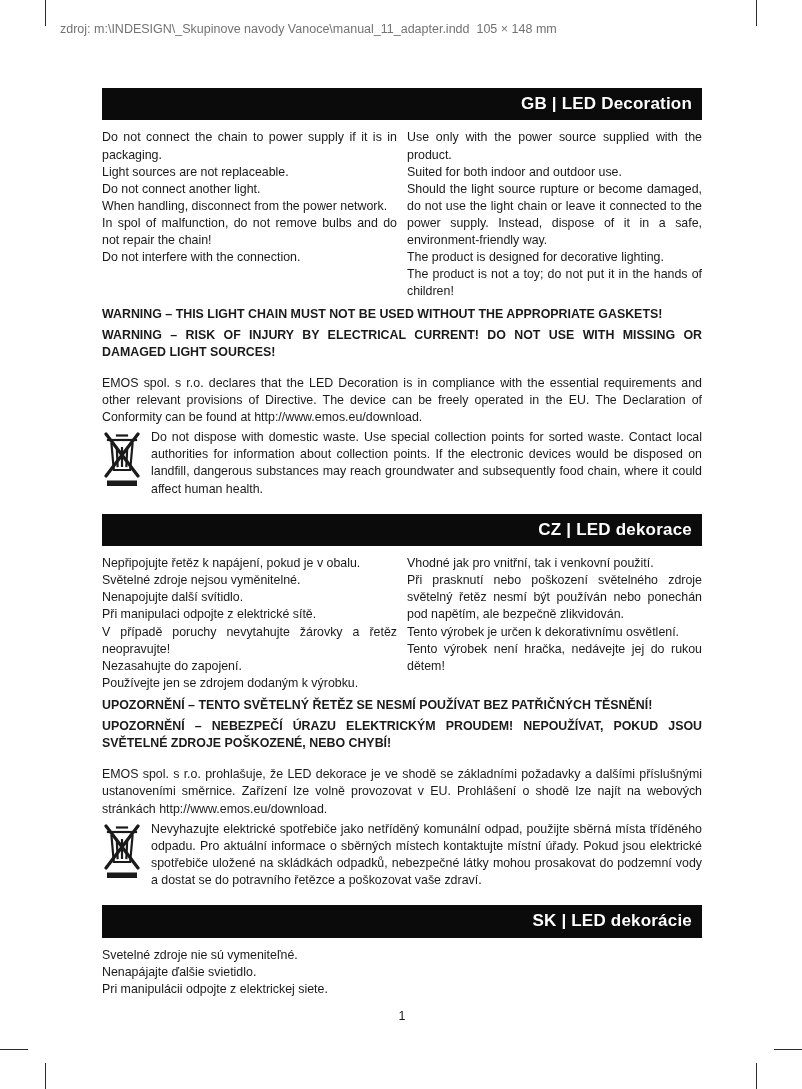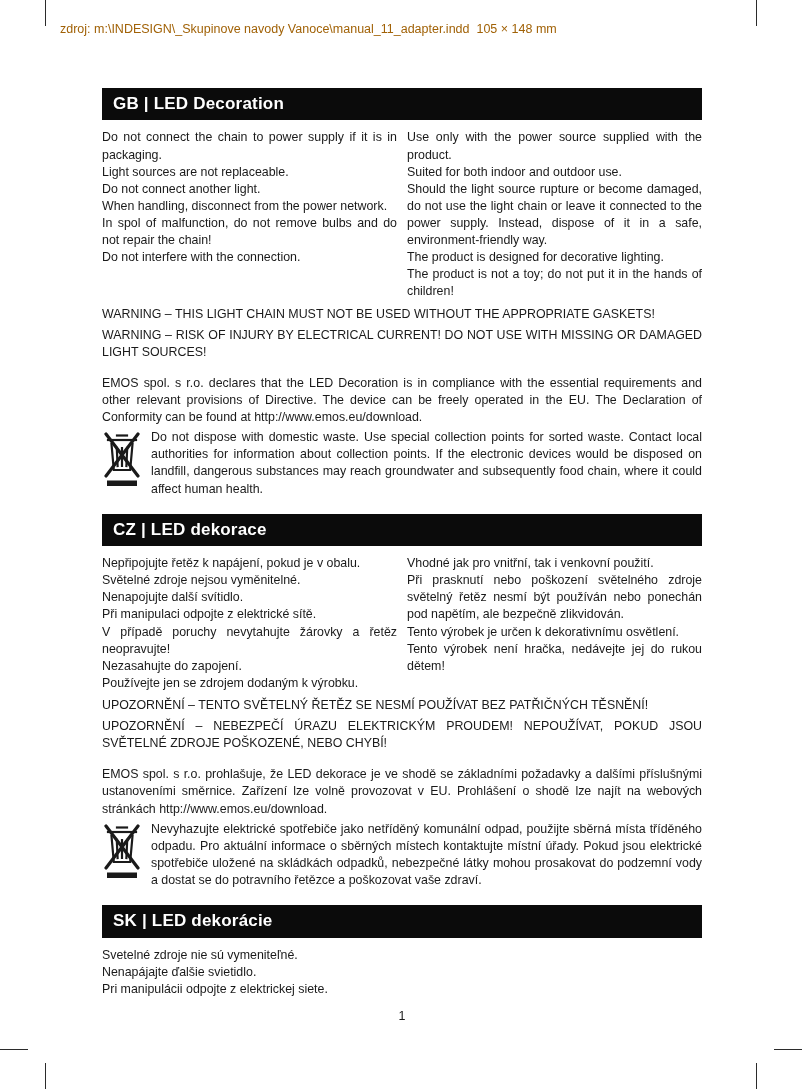--- a/index.html
+++ b/index.html
@@ -9,21 +9,21 @@
     color: #1a1a1a;
     font-family: "Liberation Sans", "DejaVu Sans", sans-serif;
     position: relative;
     overflow: hidden;
   }
   .slug {
     position: absolute;
     left: 60px; top: 22px;
     font-size: 12.5px;
     white-space: pre;
-    color: #a16207;
+    color: #737373;
   }
   .crop { position: absolute; background: #2b2b2b; }
   .crop.v { width: 1px; height: 26px; }
   .crop.h { height: 1px; width: 28px; }
   .crop.tl { left: 45px; top: 0; }
   .crop.tr { left: 756px; top: 0; }
   .crop.bl { left: 45px; bottom: 0; }
   .crop.br { left: 756px; bottom: 0; }
   .crop.hbl { left: 0; top: 1049px; }
   .crop.hbr { right: 0; top: 1049px; }
@@ -37,26 +37,26 @@
     text-align: justify;
   }
   .section-bar {
     background: #0b0b0b;
     color: #ffffff;
     font-size: 17px;
     font-weight: 700;
     padding: 4px 10px 5px 11px;
     margin-bottom: 9px;
     letter-spacing: 0.2px;
-    text-align: left;
+    text-align: right;
   }
   .two-col { display: flex; gap: 10px; }
   .col { flex: 1 1 0; min-width: 0; }
   .instr { margin: 0; }
-  .warn { font-weight: 400; margin-top: 5px; }
+  .warn { font-weight: 700; margin-top: 5px; }
   .warn + .warn { margin-top: 4px; }
   .compliance { margin-top: 14px; }
   .weee { margin-top: 3px; overflow: hidden; }
   .weee-icon { float: left; margin: 3px 9px 2px 0; }
   .weee-icon svg { display: block; }
   .lang-section + .lang-section { margin-top: 16px; }
   .pageno {
     margin-top: 10px;
     text-align: center;
     font-size: 12.5px;

